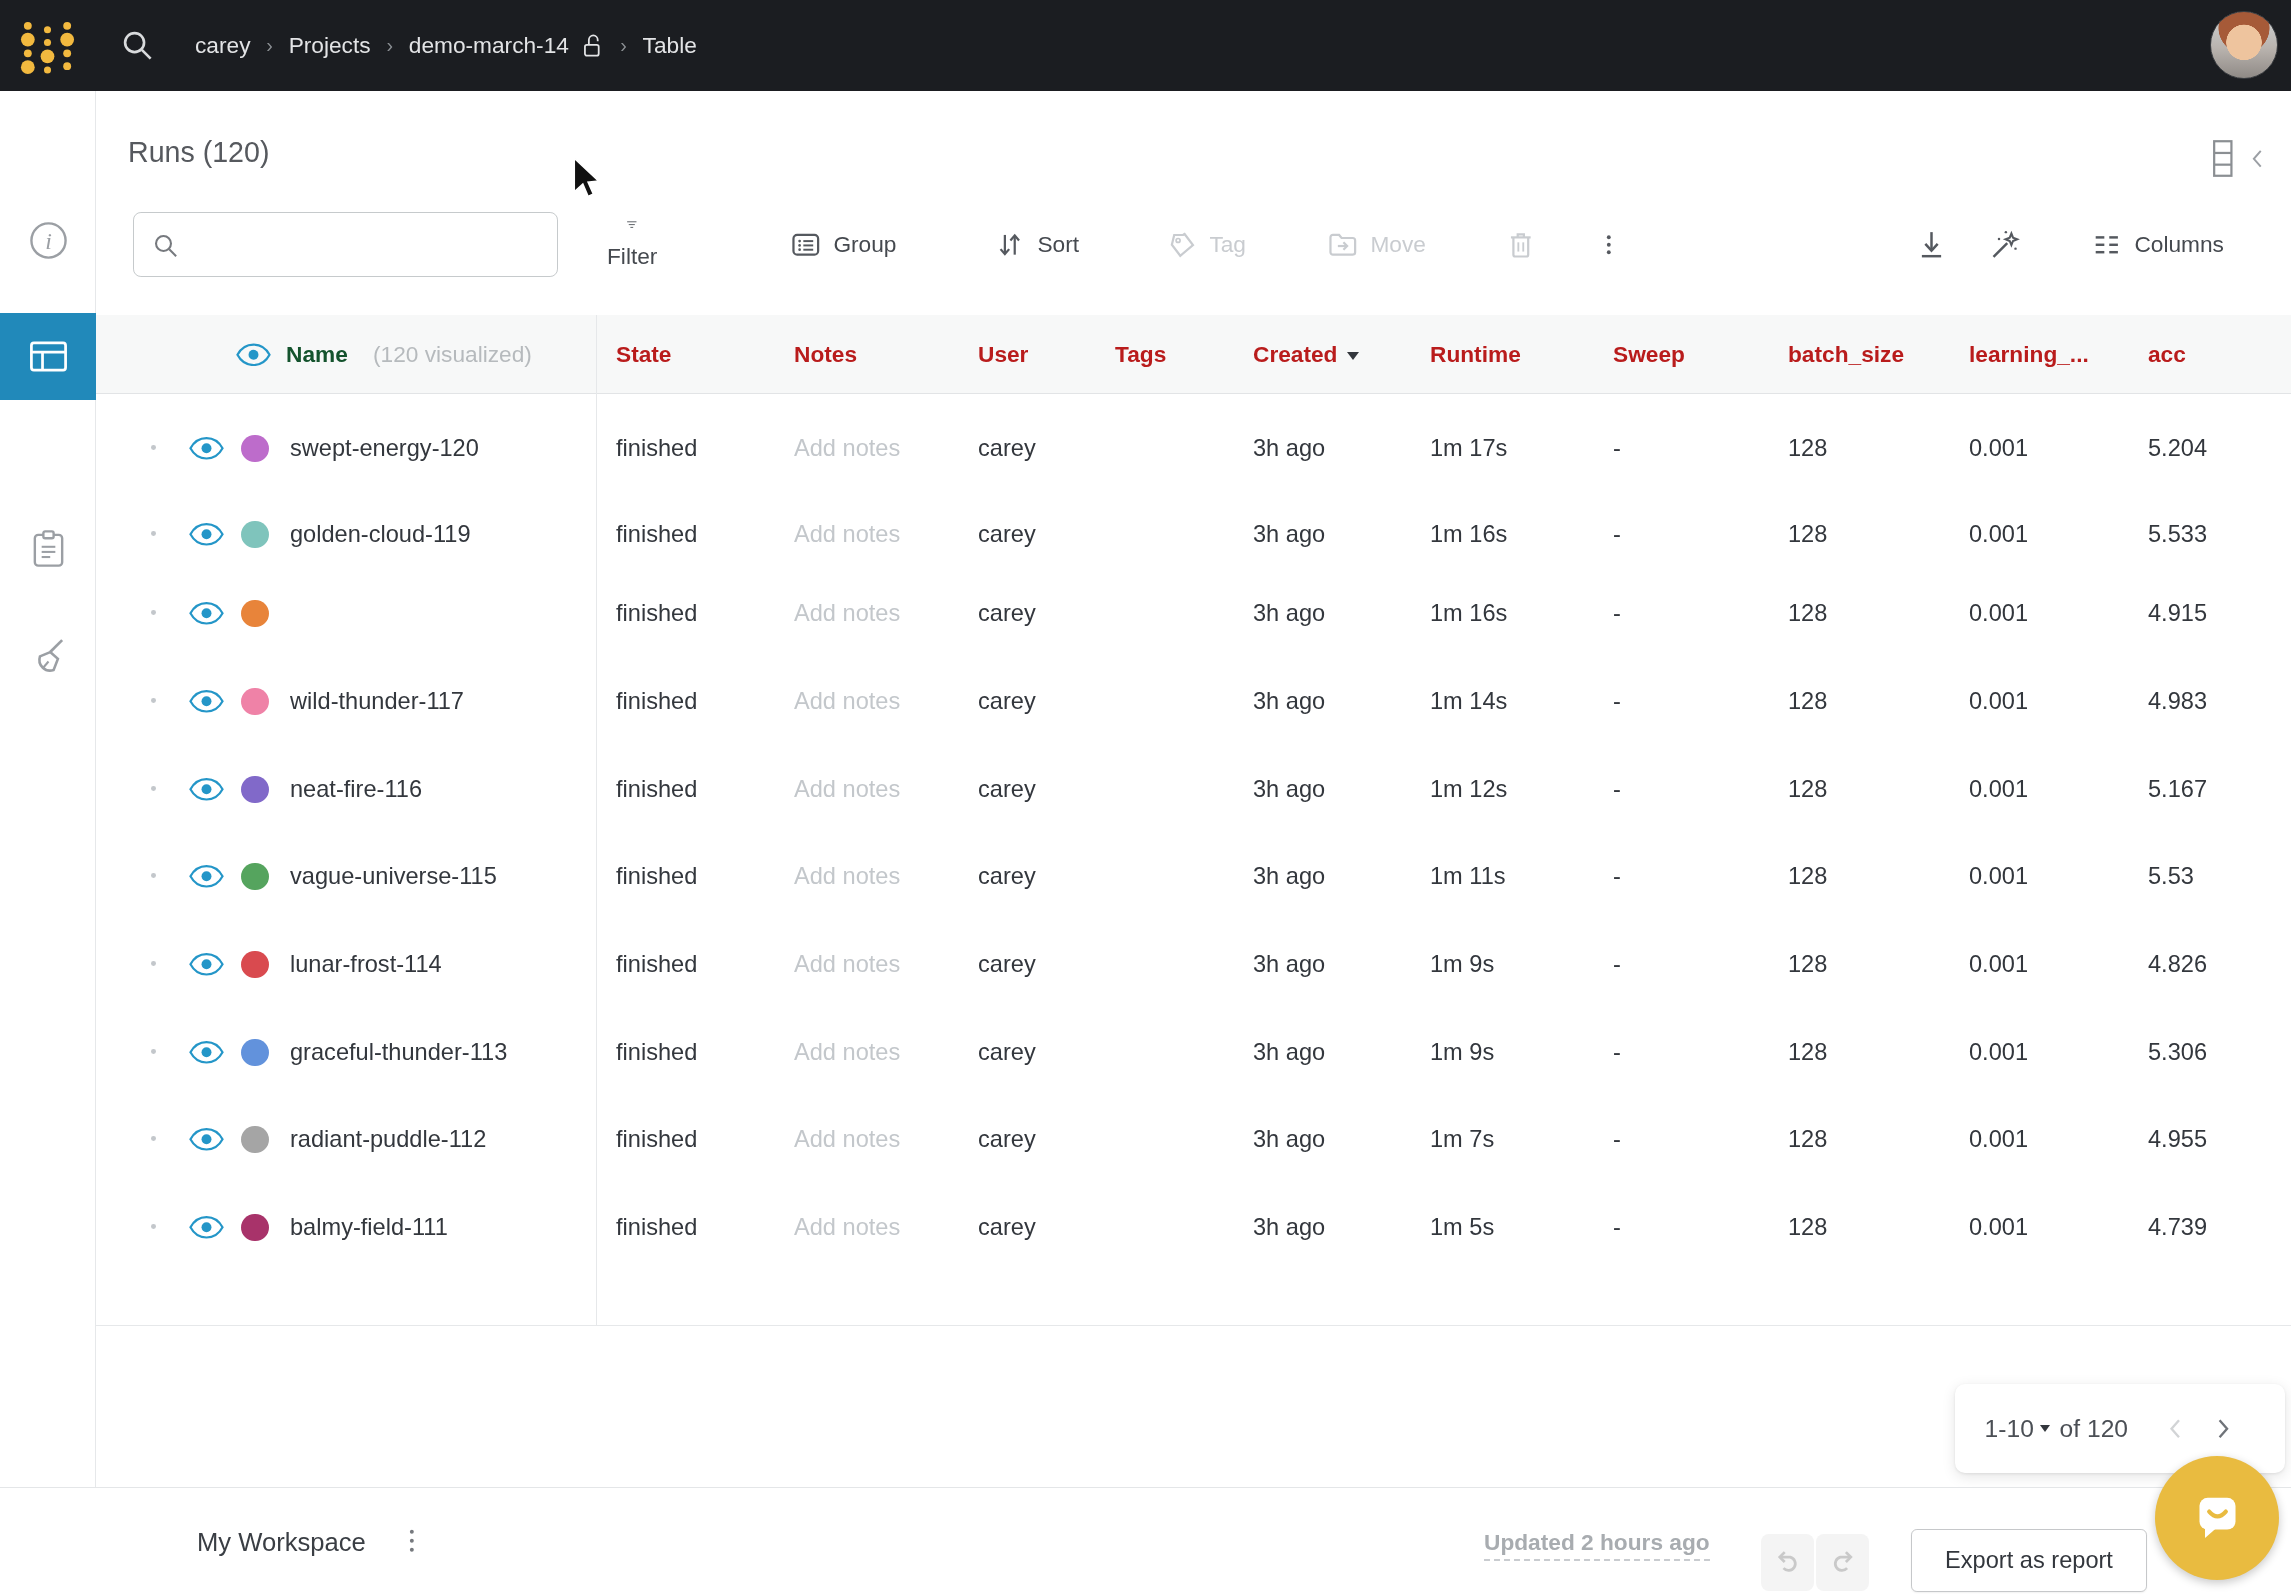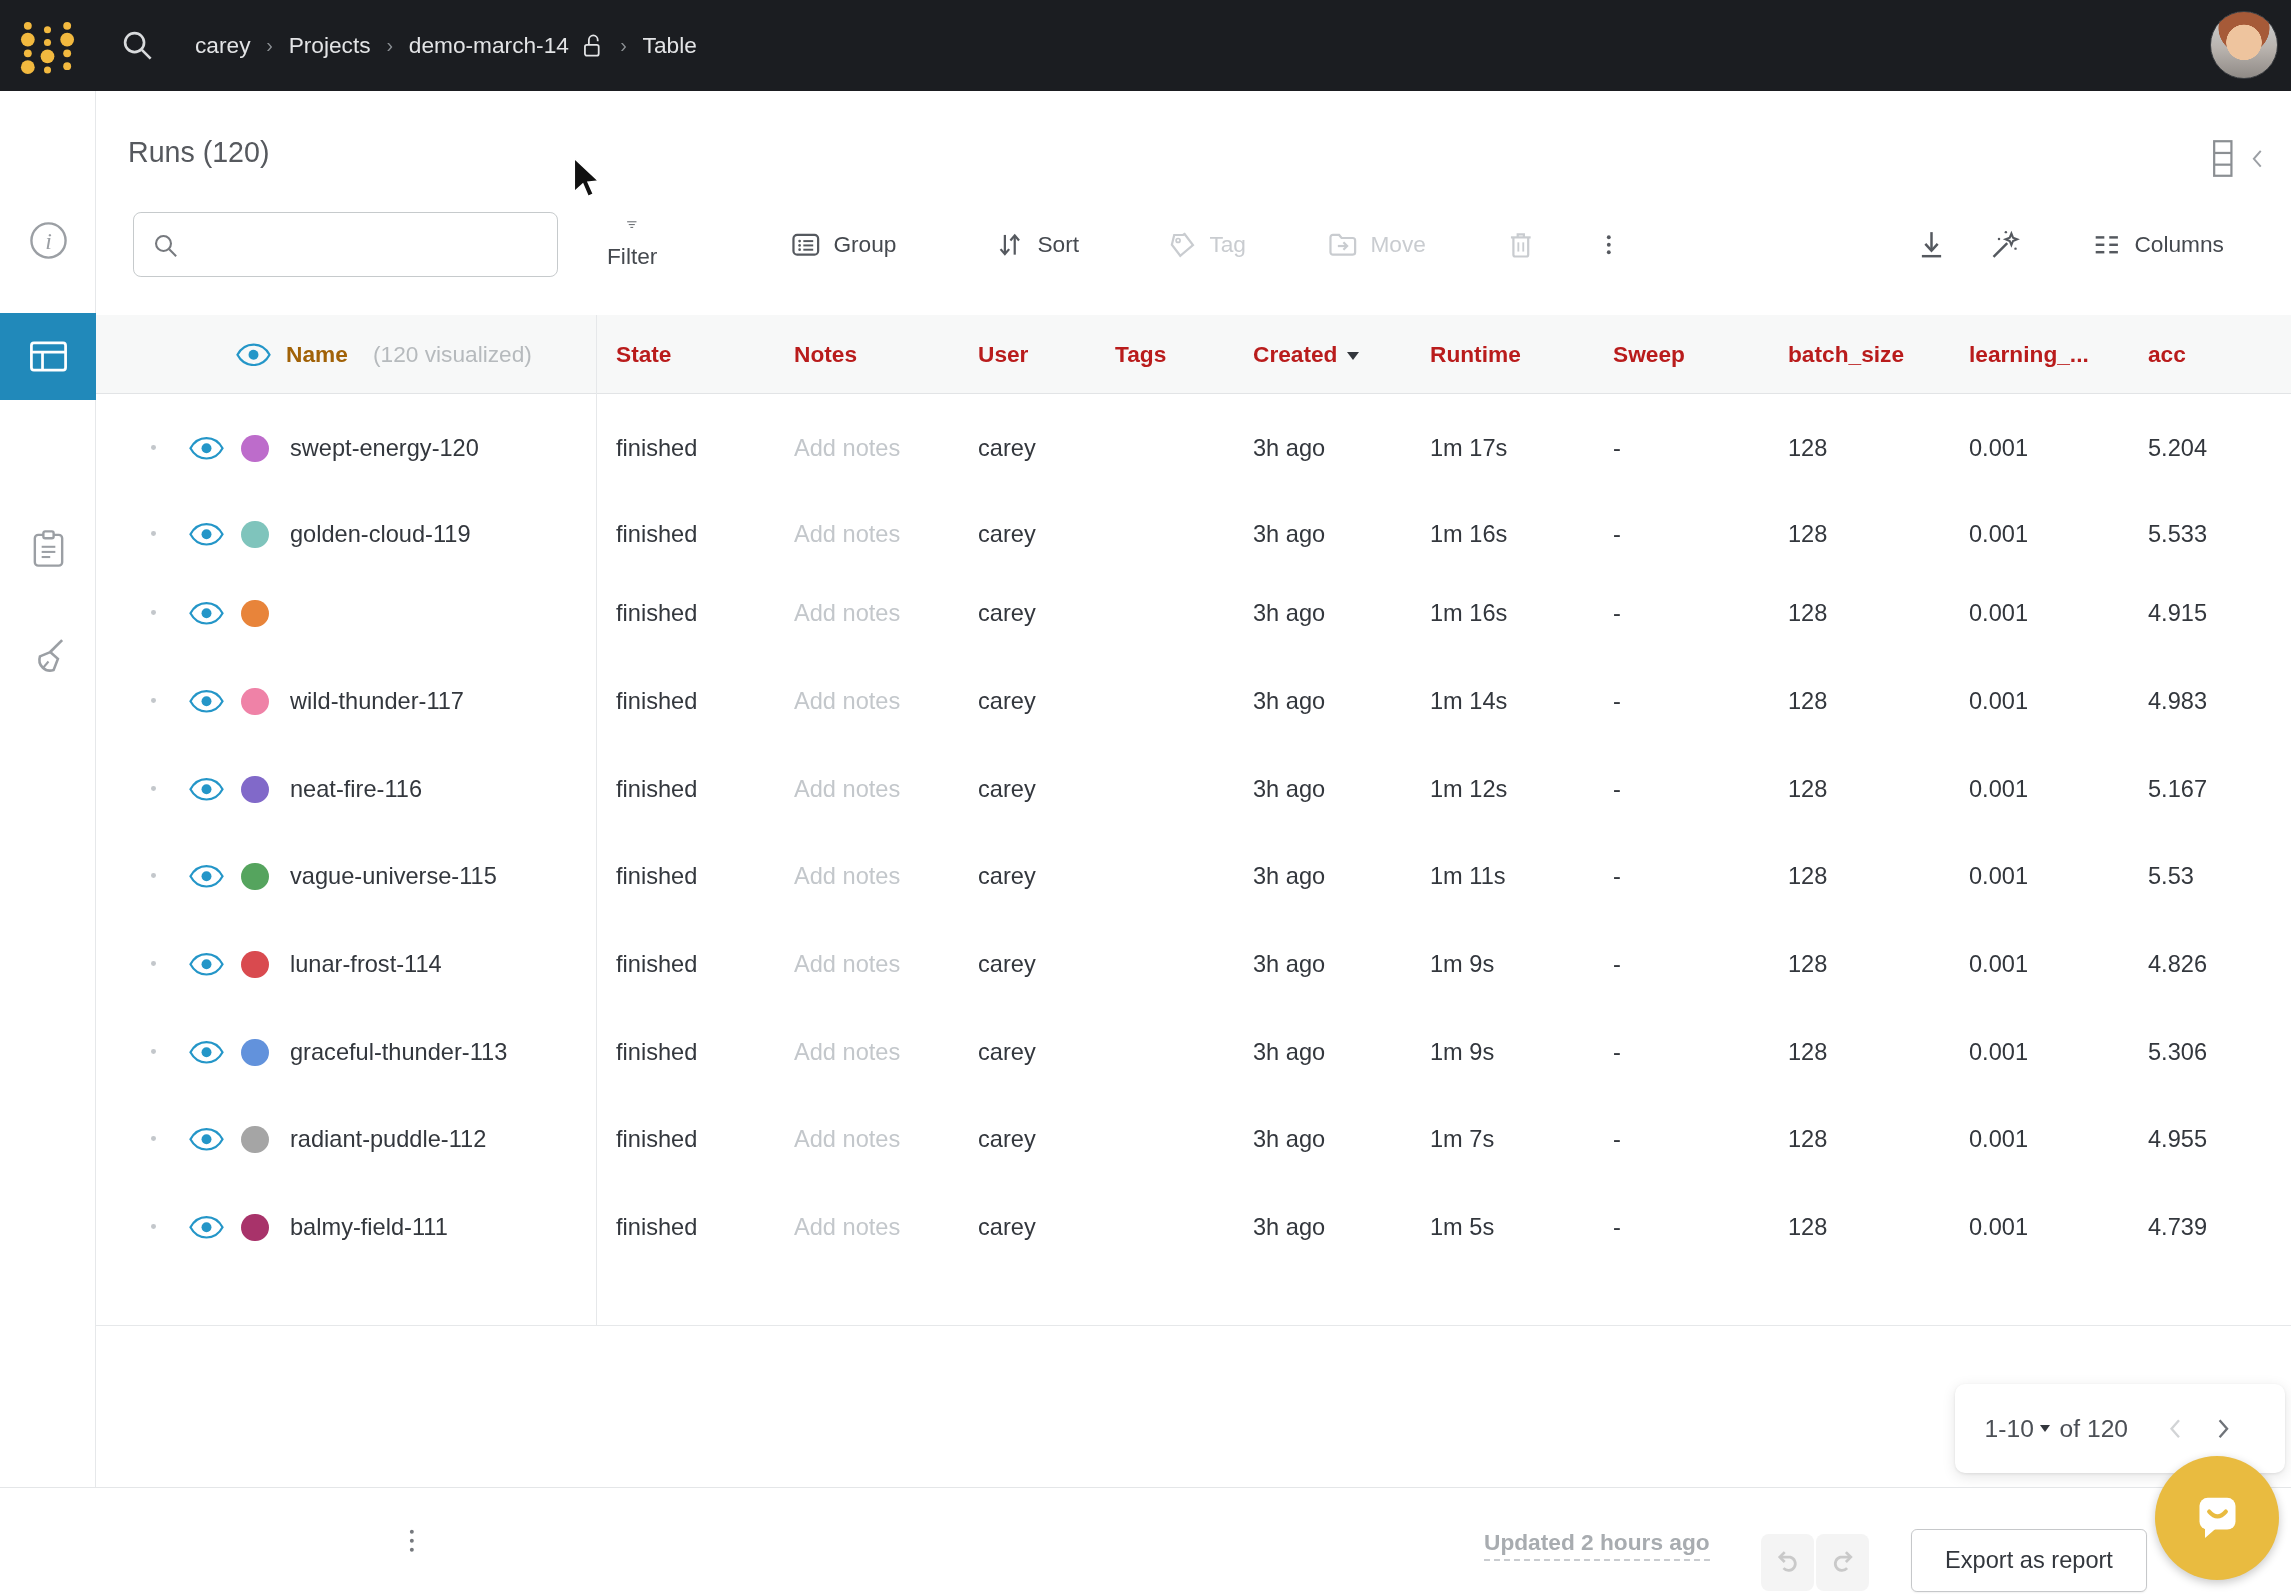--- a/index.html
+++ b/index.html
@@ -57,21 +57,21 @@
   .hcell { position:absolute; top:0; height:79px; line-height:79px; font-size:22.7px; color:#b91c1c; white-space:nowrap;font-weight:bold; }
   #vdivider { left:596px; top:315px; width:1px; height:1010px; background:#e6e8ea; }
   #table-bottom { left:96px; top:1325px; width:2196px; height:1px; background:#e6e8ea; }
 
   
   .c-state{left:616px;} .c-notes{left:794px;} .c-user{left:978px;} .c-tags{left:1115px;}
   .c-created{left:1253px;} .c-runtime{left:1430px;} .c-sweep{left:1613px;}
   .c-batch{left:1788px;} .c-lr{left:1969px;} .c-acc{left:2148px;}
 
   #h-eye { left:140px; top:27.6px; width:35px; height:23.6px; }
-  #h-name { left:190px; font-weight:bold; color:#a16207; }
+  #h-name { left:190px; font-weight:bold; color:#14532d; }
   #h-visualized { left:277px; color:#b6bab e; color:#b6babd; font-weight:normal; }
   .caret-down { display:inline-block; width:0; height:0; border-left:6.9px solid transparent; border-right:6.9px solid transparent; border-top:8.9px solid #33373d; margin-left:9.9px; vertical-align:middle; }
 
   .row { position:absolute; left:0; width:2291px; height:88px; }
   .rcell { position:absolute; top:0; height:88px; line-height:88px; font-size:23.6px; color:#33373d; white-space:nowrap; }
   .row .handle { left:151px; top:41px; width:4.9px; height:4.9px; border-radius:50%; background:#c3c7cb; cursor:grab; }
   .row .eye { left:189px; top:31.5px; width:35px; height:24.6px; cursor:pointer; }
   .row .dot { left:241px; top:30.5px; width:27.6px; height:27.6px; border-radius:50%; }
   .row .rname { left:290px; cursor:pointer; }
   .notes-placeholder { color:#c3c7cb; cursor:text; }
@@ -522,20 +522,21 @@
   <span id="page-of">of 120</span>
   <svg class="pg-chev" id="pg-prev" viewBox="0 0 24 24">
     <polyline points="15,4 8,12 15,20" fill="none" stroke="currentColor" stroke-width="2.2"></polyline>
   </svg>
   <svg class="pg-chev" id="pg-next" viewBox="0 0 24 24">
     <polyline points="9,4 16,12 9,20" fill="none" stroke="currentColor" stroke-width="2.2"></polyline>
   </svg>
 </div>
 
 <div id="footer" class="abs">
+  <span id="ws-label" class="abs">My Workspace</span>
   <svg id="ws-kebab" class="abs" viewBox="0 0 24 36">
     <circle cx="12" cy="6" r="2.4" fill="currentColor"></circle>
     <circle cx="12" cy="17" r="2.4" fill="currentColor"></circle>
     <circle cx="12" cy="28" r="2.4" fill="currentColor"></circle>
   </svg>
   <span id="updated" class="abs"><span>Updated 2 hours ago</span></span>
 </div>
 <button class="histbtn" id="undo-btn">
   <svg viewBox="0 0 24 24">
     <path d="M6 9 h8 a5.5 5.5 0 1 1 -5.5 9" fill="none" stroke="currentColor" stroke-width="2.2"></path>

